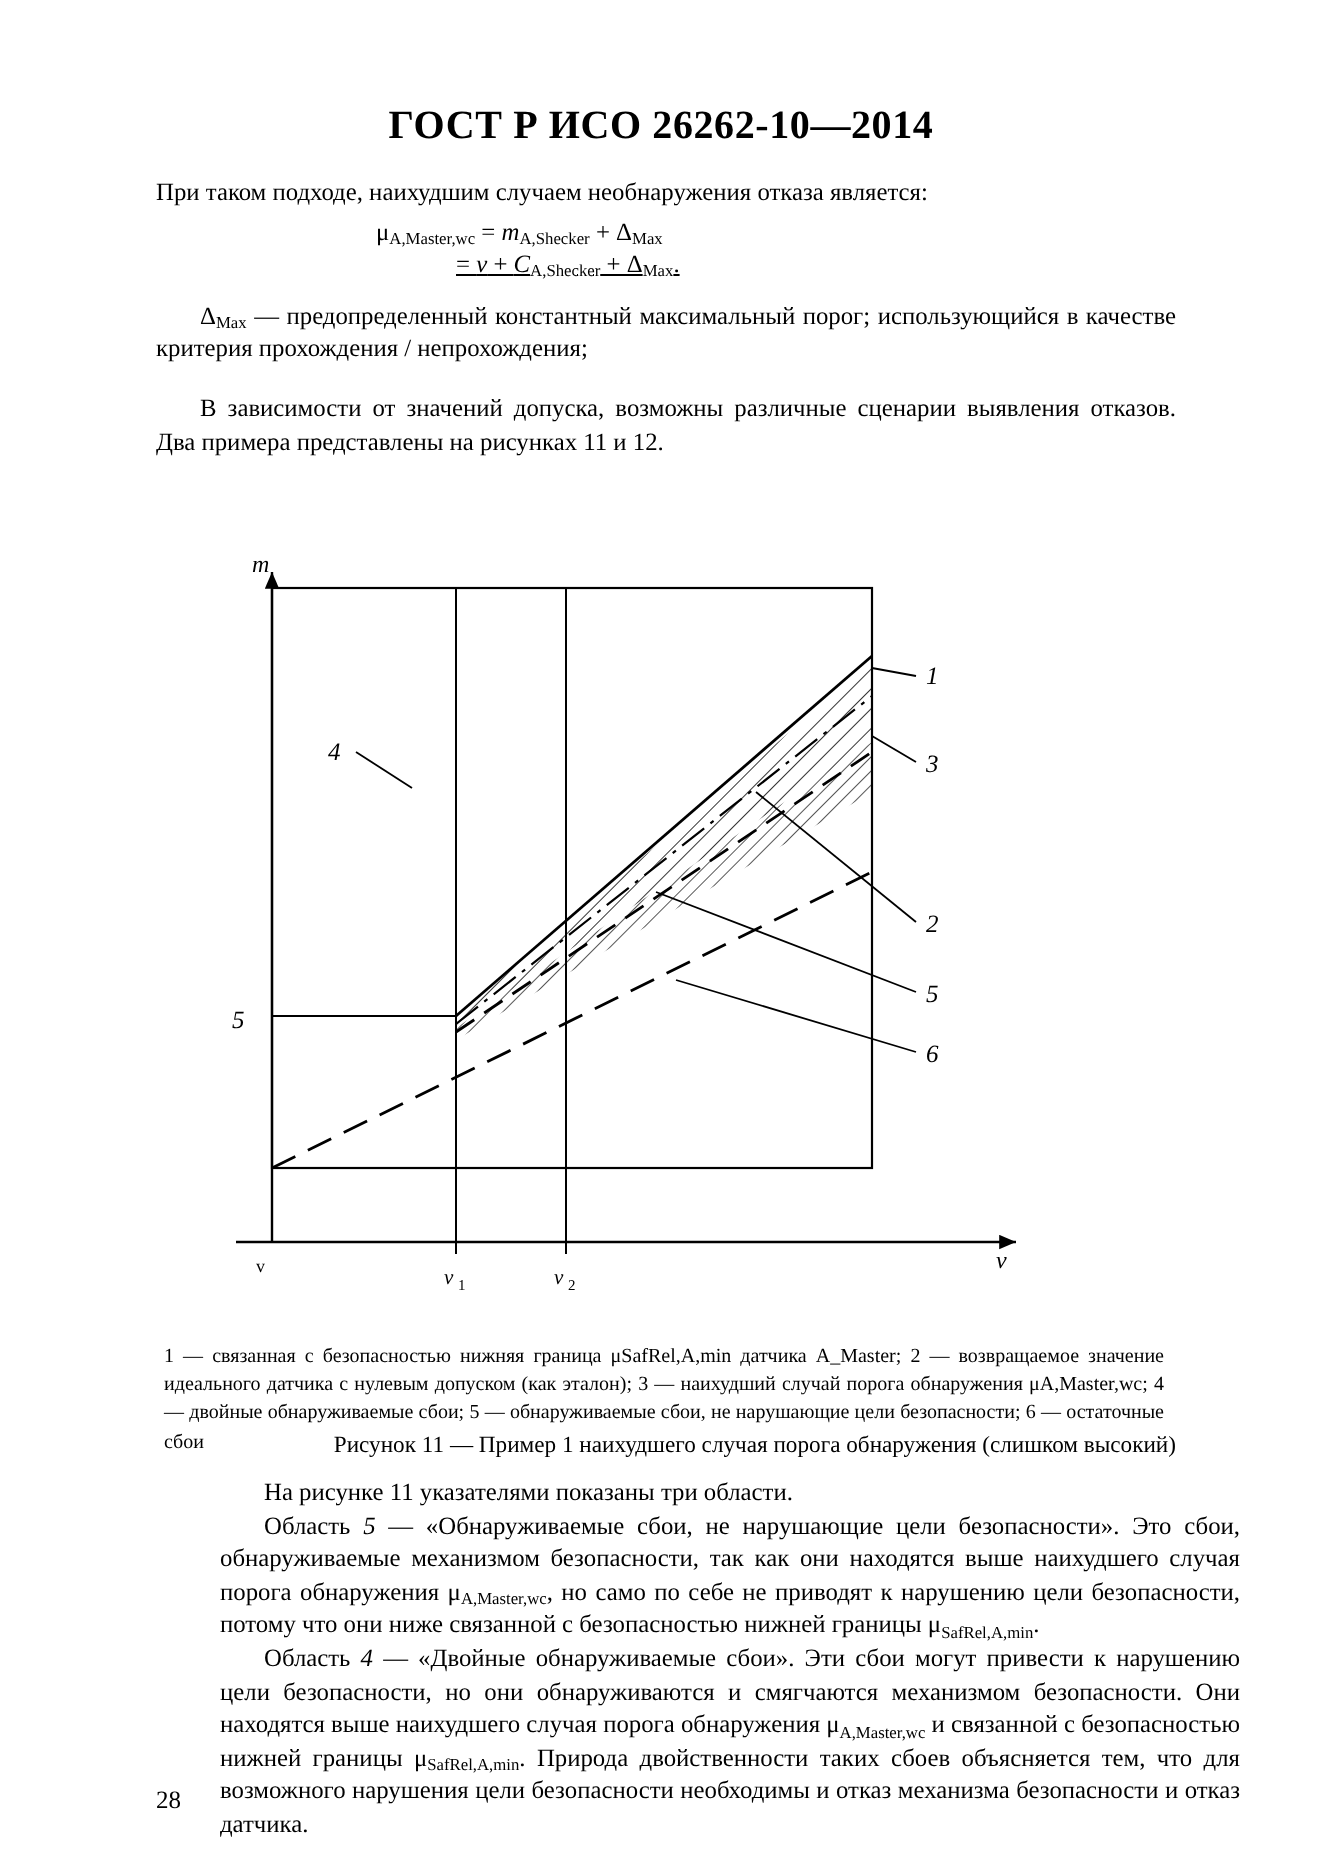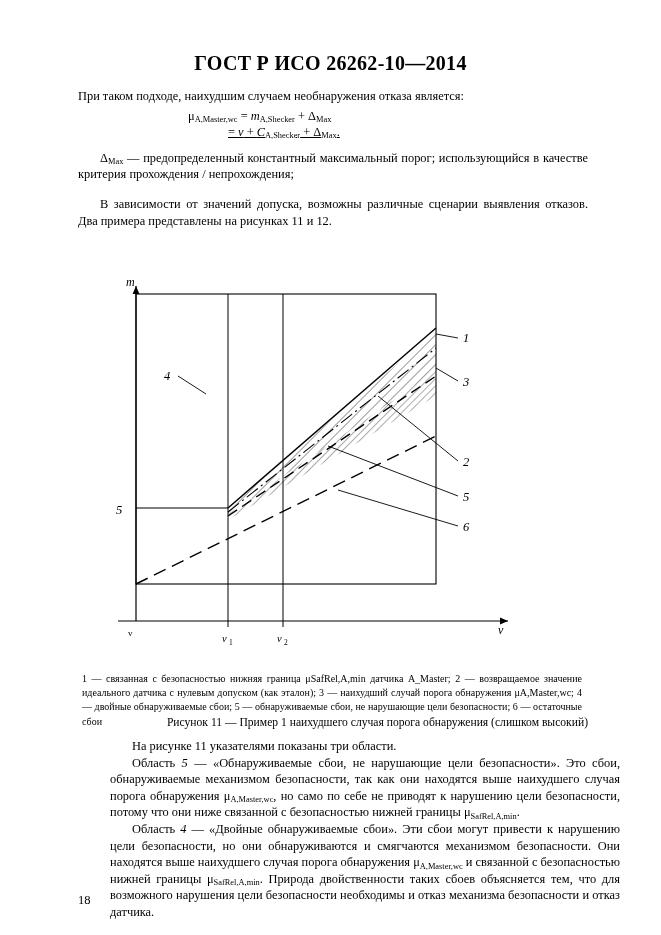--- a/index.html
+++ b/index.html
@@ -203,14 +203,14 @@
   <div class="fignote">1 — связанная с безопасностью нижняя граница μSafRel,A,min датчика A_Master; 2 — возвращаемое значение идеального датчика с нулевым допуском (как эталон); 3 — наихудший случай порога обнаружения μA,Master,wc; 4 — двойные обнаруживаемые сбои; 5 — обнаруживаемые сбои, не нарушающие цели безопасности; 6 — остаточные сбои</div>
 
   <div class="figcap">Рисунок 11 — Пример 1 наихудшего случая порога обнаружения (слишком высокий)</div>
 
   <div class="after">
     <p class="ind">На рисунке 11 указателями показаны три области.</p>
     <p class="ind">Область <i>5</i> — «Обнаруживаемые сбои, не нарушающие цели безопасности». Это сбои, обнаруживаемые механизмом безопасности, так как они находятся выше наихудшего случая порога обнаружения μ<sub>A,Master,wc</sub>, но само по себе не приводят к нарушению цели безопасности, потому что они ниже связанной с безопасностью нижней границы μ<sub>SafRel,A,min</sub>.</p>
     <p class="ind">Область <i>4</i> — «Двойные обнаруживаемые сбои». Эти сбои могут привести к нарушению цели безопасности, но они обнаруживаются и смягчаются механизмом безопасности. Они находятся выше наихудшего случая порога обнаружения μ<sub>A,Master,wc</sub> и связанной с безопасностью нижней границы μ<sub>SafRel,A,min</sub>. Природа двойственности таких сбоев объясняется тем, что для возможного нарушения цели безопасности необходимы и отказ механизма безопасности и отказ датчика.</p>
   </div>
 
-  <div class="pagenum">18</div>
+  <div class="pagenum">28</div>
 </div>
 
 </body></html>

